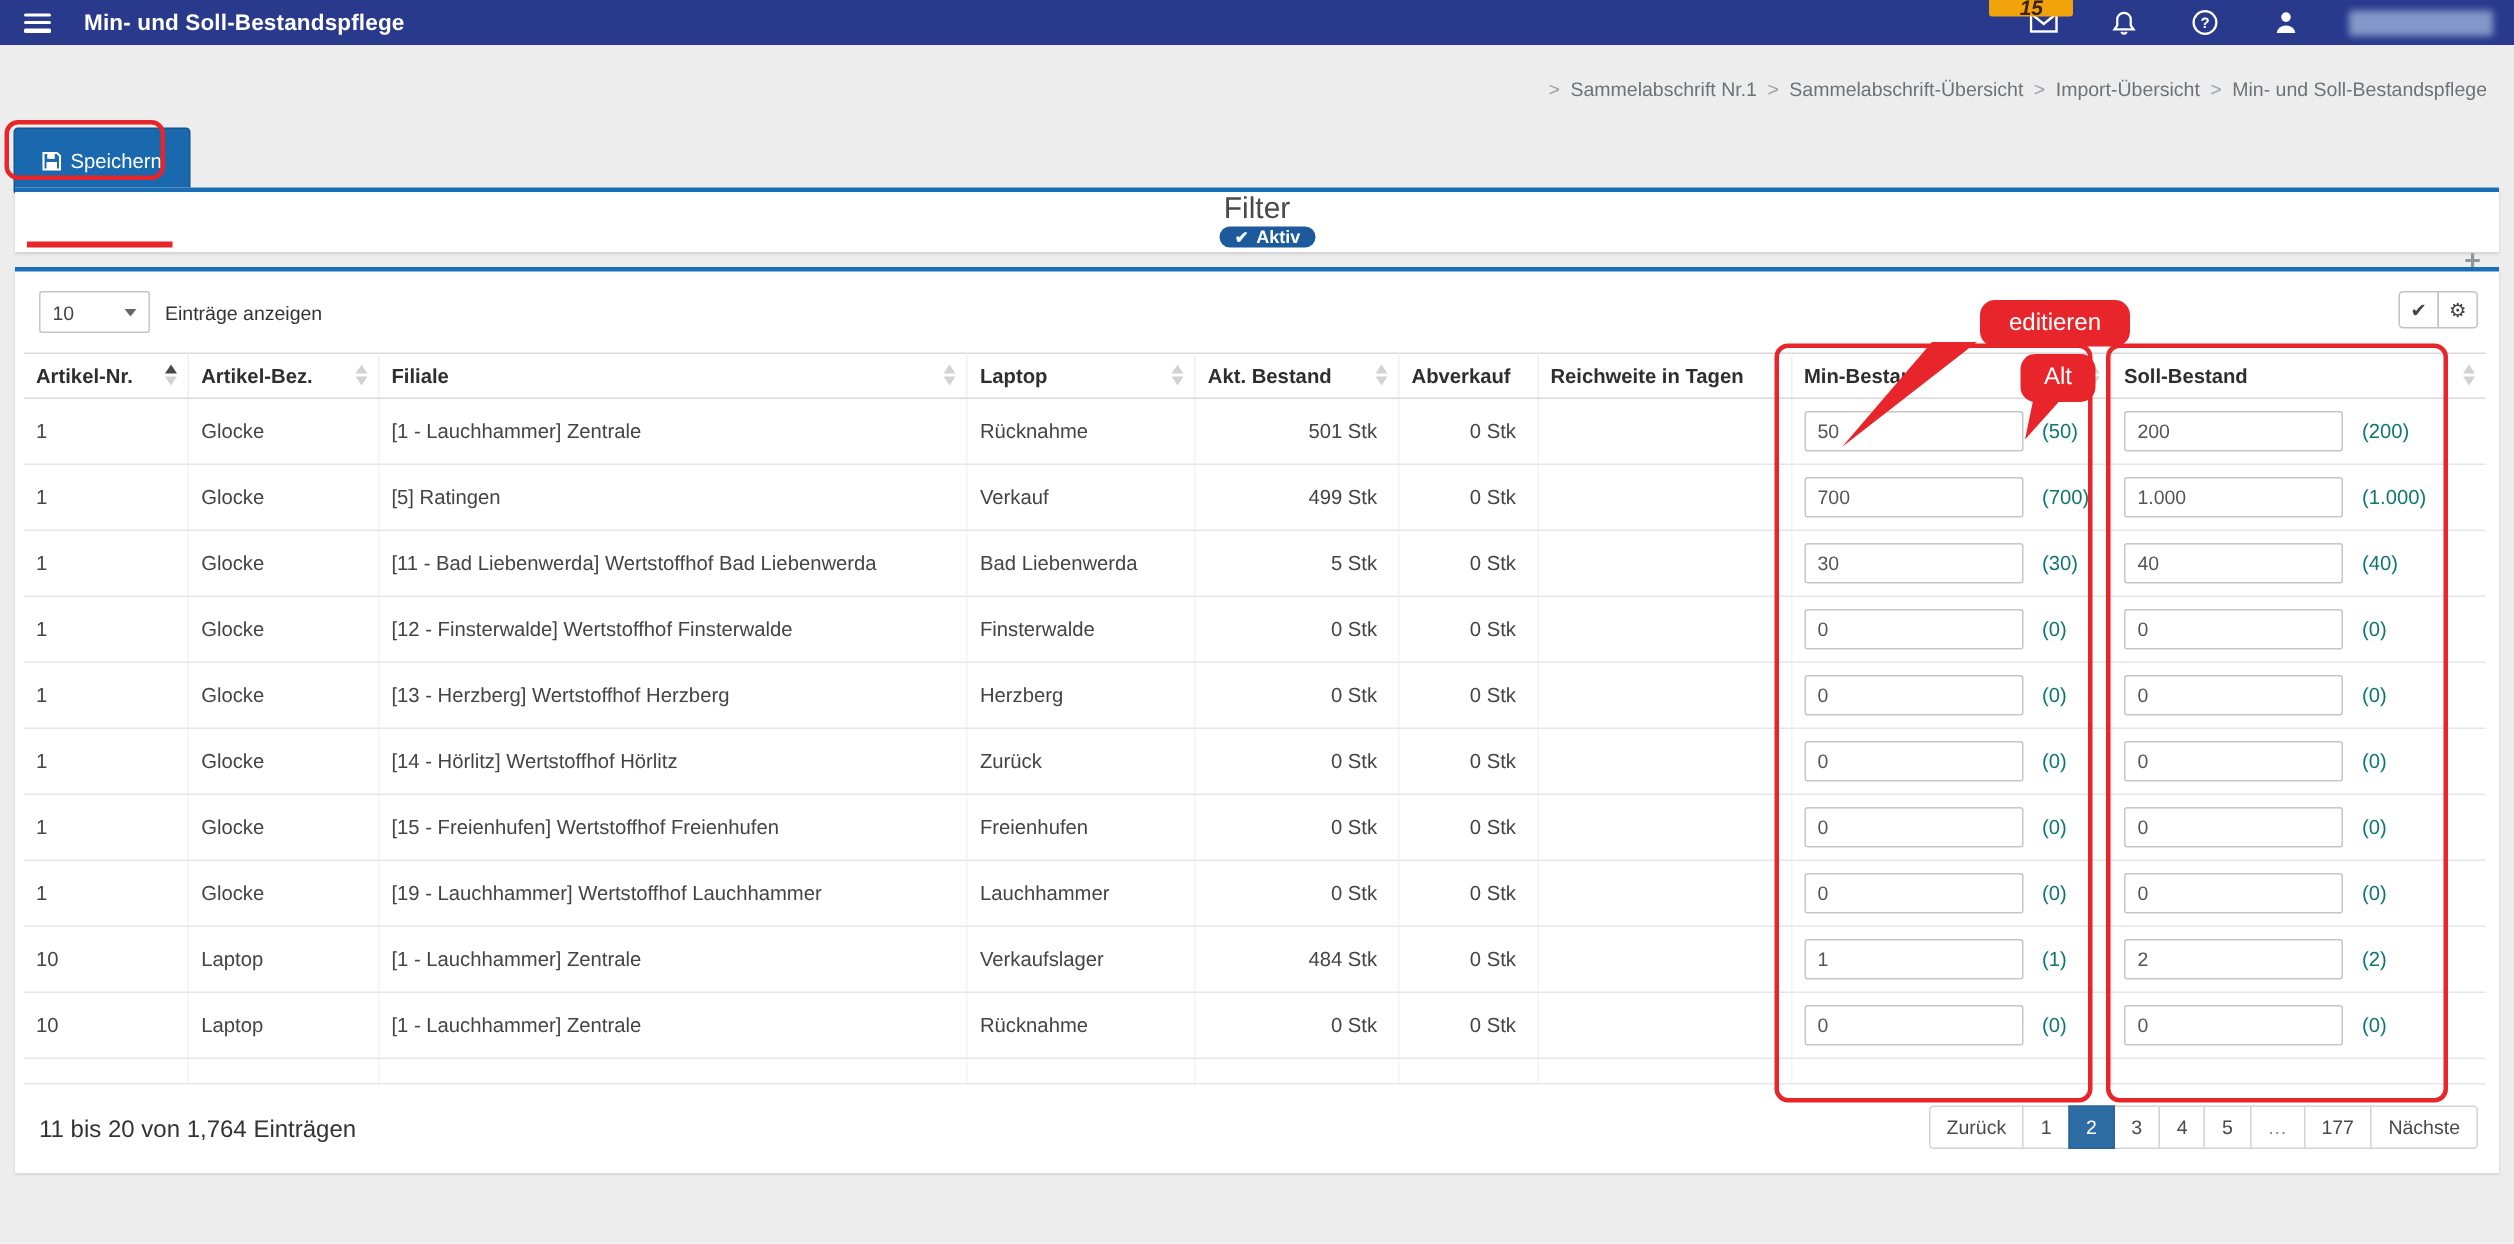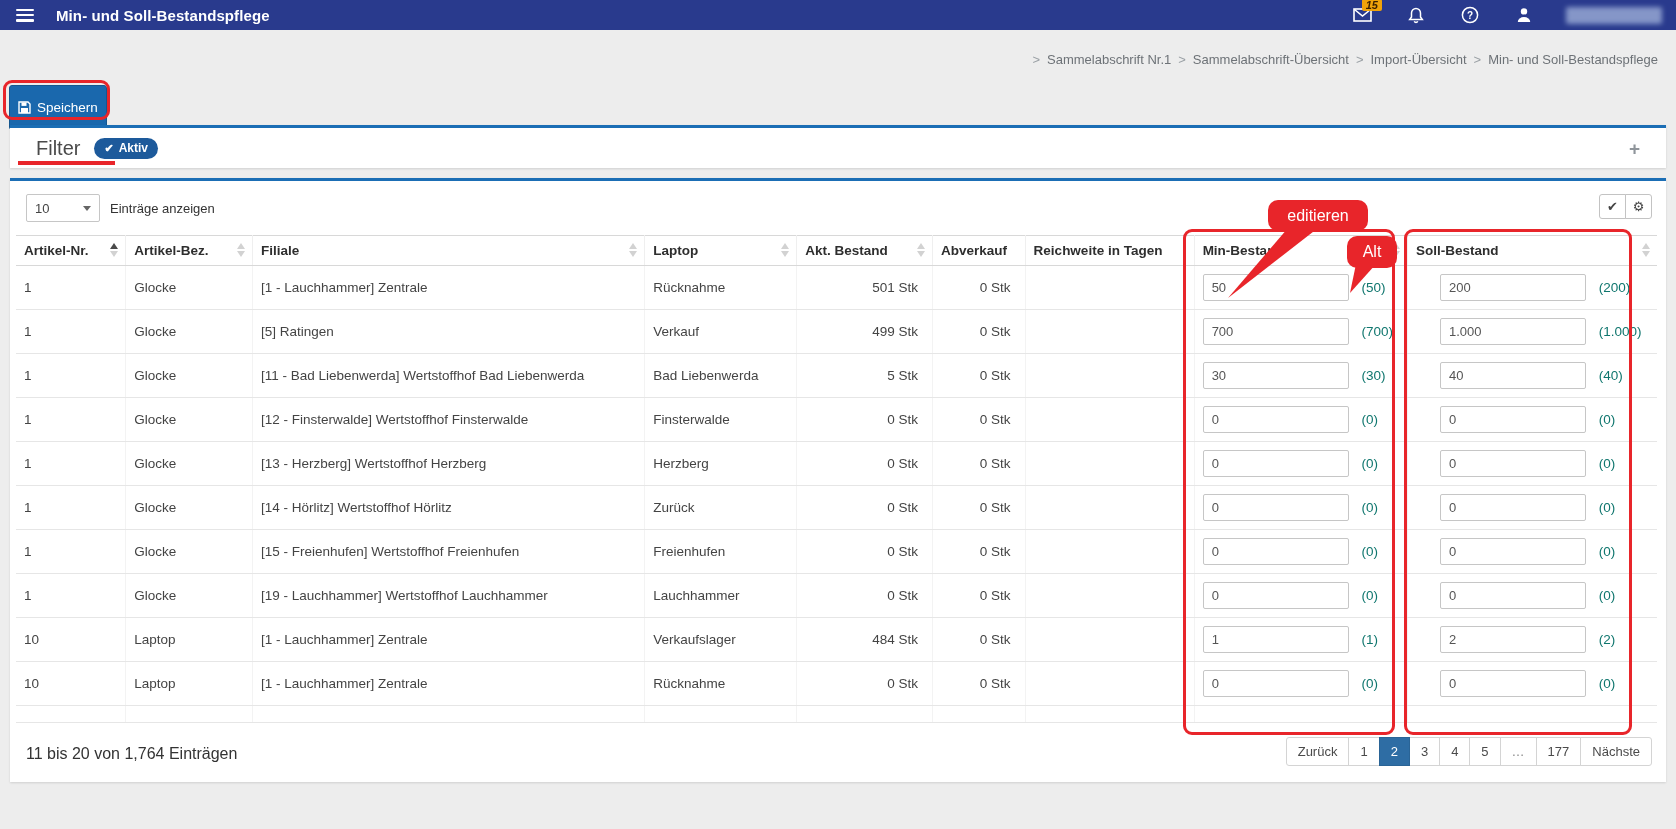--- a/index.html
+++ b/index.html
@@ -10,35 +10,35 @@
   body{margin:0;font-family:"Liberation Sans",sans-serif;background:#ededed;}
   .page{position:relative;width:1676px;height:829px;background:#ededed;overflow:hidden;}
 
   
   .navbar{position:absolute;top:0;left:0;right:0;height:30px;background:var(--navbar-bg);display:flex;align-items:center;color:#fff;padding:0 14px;}
   .hamburger{width:18px;height:13px;display:flex;flex-direction:column;justify-content:space-between;cursor:pointer;margin-left:2px;}
   .hamburger i{display:block;height:2.5px;background:#fff;border-radius:1px;}
   .nav-title{font-size:15px;font-weight:bold;margin-left:22px;letter-spacing:.1px;}
   .nav-right{margin-left:auto;display:flex;align-items:center;gap:30px;}
   .nav-icon{position:relative;display:flex;align-items:center;justify-content:center;width:24px;height:24px;cursor:pointer;}
-  .mail-badge{position:absolute;top:-4px;right:-8px;background:var(--mail-badge);color:#3b2100;font-size:11px;font-weight:bold;padding:1px 4px;border-radius:2px;line-height:10px;font-style:italic;}
+  .mail-badge{position:absolute;top:-4px;right:-8px;background:var(--mail-badge);color:#3b2100;font-size:14px;font-weight:bold;padding:1px 20px;border-radius:2px;line-height:10px;font-style:italic;}
   .redacted{width:96px;height:17px;background:#8fa0cf;border-radius:2px;filter:blur(2.5px);opacity:.9;}
 
   
   .breadcrumb{position:absolute;top:52px;right:18px;font-size:13px;color:#6d7277;display:flex;gap:7px;align-items:center;}
   .bc-sep{color:#9aa0a5;}
   .bc-item{cursor:pointer;text-align:center;}
 
   
   .save-annot{position:absolute;left:3px;top:80px;width:107px;height:40px;border:3px solid var(--annot-red);border-radius:9px;pointer-events:none;z-index:6;}
-  .save-btn{position:absolute;left:9px;top:85px;height:45px;padding:0 8px;background:var(--btn-blue);border:1px solid var(--btn-blue-border);border-radius:3px;color:#fff;font-size:13.5px;display:flex;align-items:center;gap:6px;cursor:pointer;}
+  .save-btn{position:absolute;left:9px;top:85px;height:45px;padding:0 18px;background:var(--btn-blue);border:1px solid var(--btn-blue-border);border-radius:3px;color:#fff;font-size:13.5px;display:flex;align-items:center;gap:6px;cursor:pointer;}
 
   
   .card{position:absolute;left:10px;right:10px;background:#fff;border-top:3px solid var(--card-top);box-shadow:0 1px 2px rgba(0,0,0,.12);}
-  .filter-card{top:125px;height:43px;display:flex;align-items:center;padding:0 26px;}
+  .filter-card{top:125px;height:43px;display:flex;align-items:center;padding:0 12px;flex-direction:column;}
   .filter-title{font-size:20px;color:#4a4a4a;}
   .filter-badge{margin-left:14px;background:var(--badge-blue);color:#fff;font-size:12px;font-weight:bold;height:21px;border-radius:11px;padding:0 10px;display:flex;align-items:center;gap:5px;}
   .filter-badge .chk{font-size:11px;}
   .filter-plus{margin-left:auto;color:#8f959b;font-size:19px;font-weight:bold;cursor:pointer;line-height:1;}
   .filter-underline{position:absolute;left:18px;top:161px;width:97px;height:4px;background:var(--annot-red);z-index:6;pointer-events:none;}
 
   .table-card{top:178px;height:604px;padding-left:48px;}
 
   
   .length-wrap{position:absolute;top:13px;left:16px;display:flex;align-items:center;gap:10px;font-size:13px;color:#333;}
@@ -57,38 +57,38 @@
   .dt td{height:44px;padding:4px 8px;border-bottom:1px solid #e6e6e6;border-right:1px solid #f3f3f3;vertical-align:middle;}
   .dt td:last-child{border-right:none;}
   .dt td.num, .dt .num{text-align:right;padding-right:14px;}
   .dt tr.empty-row td{height:17px;padding:0 8px;}
   .sort-carets{position:absolute;right:7px;top:50%;margin-top:-8px;display:flex;flex-direction:column;gap:2px;}
   .sort-carets .up{width:0;height:0;border-left:4.5px solid transparent;border-right:4.5px solid transparent;border-bottom:6px solid #d2d2d2;}
   .sort-carets .down{width:0;height:0;border-left:4.5px solid transparent;border-right:4.5px solid transparent;border-top:6px solid #d2d2d2;}
   th.sort-asc .sort-carets .up{border-bottom-color:#4a4a4a;}
   .stock-input{width:146px;height:27px;border:1px solid #c6c6c6;border-radius:2px;padding:0 8px;font-size:13px;color:#555;background:#fff;font-family:"Liberation Sans",sans-serif;}
   .old-val{margin-left:9px;color:#0f766e;font-size:13.5px;}
-  td.soll-cell .stock-input{margin-left:24px;}
+  td.soll-cell .stock-input{margin-left:0;}
 
   
   .dt-info{position:absolute;top:564px;left:16px;font-size:16px;color:#333;}
   .dt-paging{position:absolute;top:556px;right:14px;display:flex;}
   .pg-btn{height:29px;padding:0 11px;border:1px solid #d4d4d4;background:#fff;color:#4a4a4a;font-size:13px;display:flex;align-items:center;cursor:pointer;margin-left:-1px;}
   .pg-btn:first-child{border-radius:3px 0 0 3px;}
   .pg-btn:last-child{border-radius:0 3px 3px 0;}
   .pg-btn.active{background:var(--page-active);border-color:#2a6496;color:#fff;z-index:1;}
   .pg-btn.ellipsis{color:#888;cursor:default;}
 
   
   .annot{pointer-events:none;z-index:7;}
   .annot-rect{position:absolute;border:3px solid var(--annot-red);border-radius:9px;}
   .annot-rect.min{left:1183px;top:229px;width:212px;height:506px;}
   .annot-rect.soll{left:1404px;top:229px;width:228px;height:506px;}
   .annot-bubble{position:absolute;background:var(--annot-red);color:#fff;border-radius:10px;display:flex;align-items:center;justify-content:center;font-size:16px;z-index:9;}
-  .annot-bubble.edit{left:1268px;top:200px;width:100px;height:31px;}
+  .annot-bubble.edit{left:1320px;top:200px;width:100px;height:31px;}
   .annot-bubble.alt{left:1347px;top:236px;width:50px;height:32px;}
   .annot-tails{position:absolute;left:0;top:0;z-index:8;}
 </style>
 </head>
 <body>
 
 <div class="page">
 
   <div class="navbar">
     <div class="hamburger">

